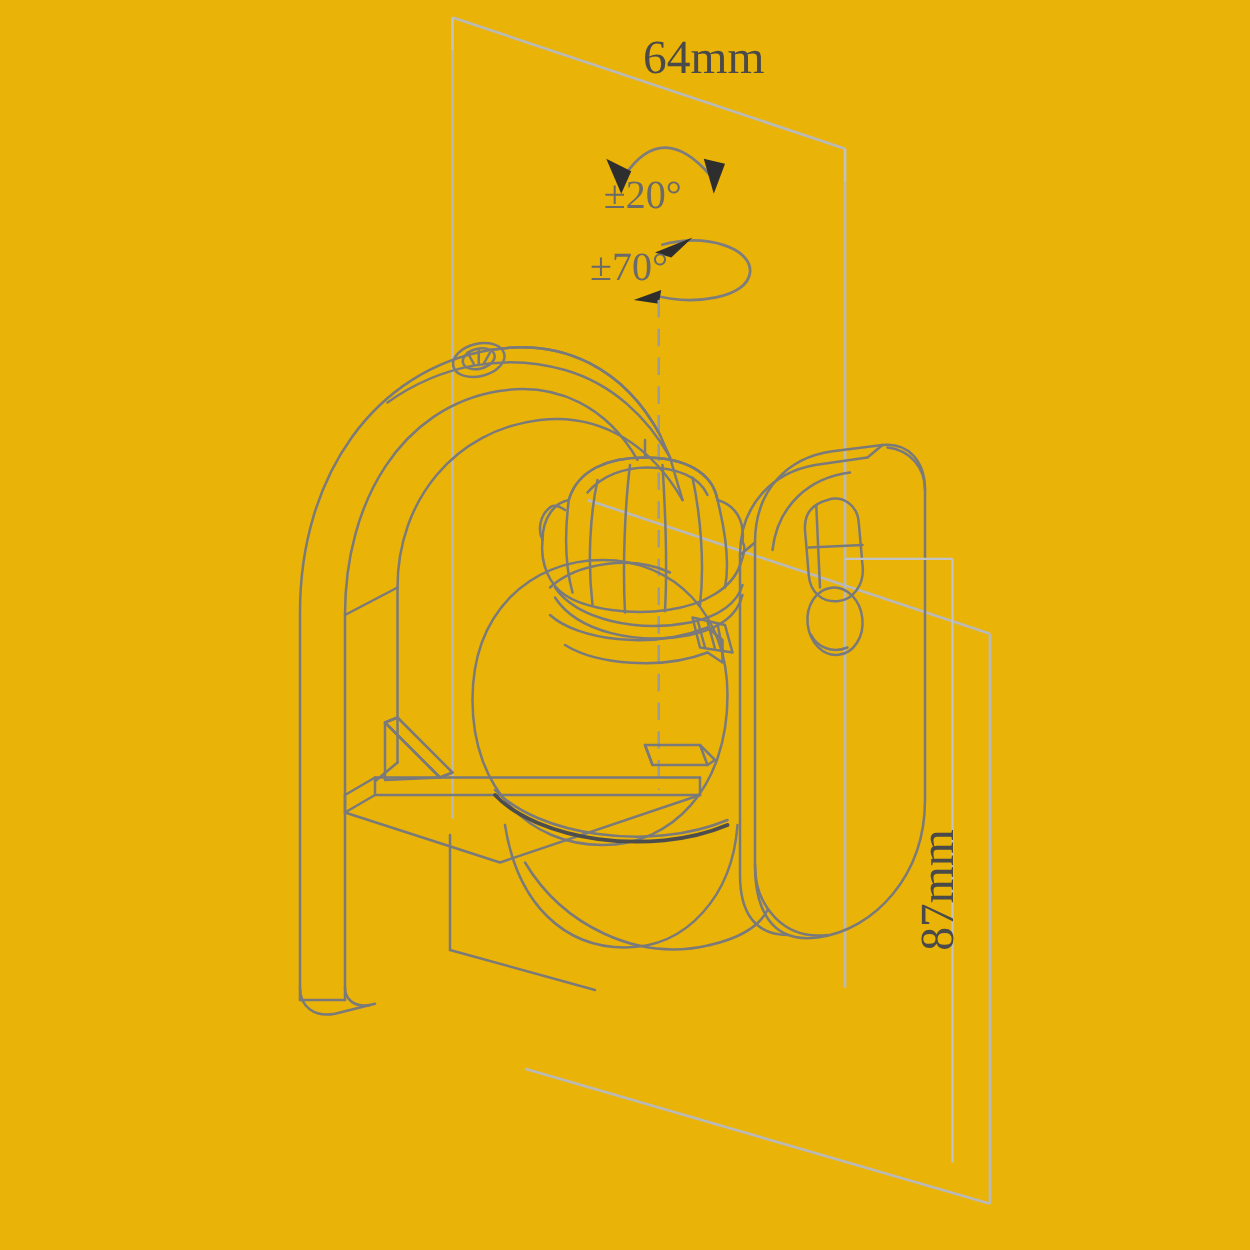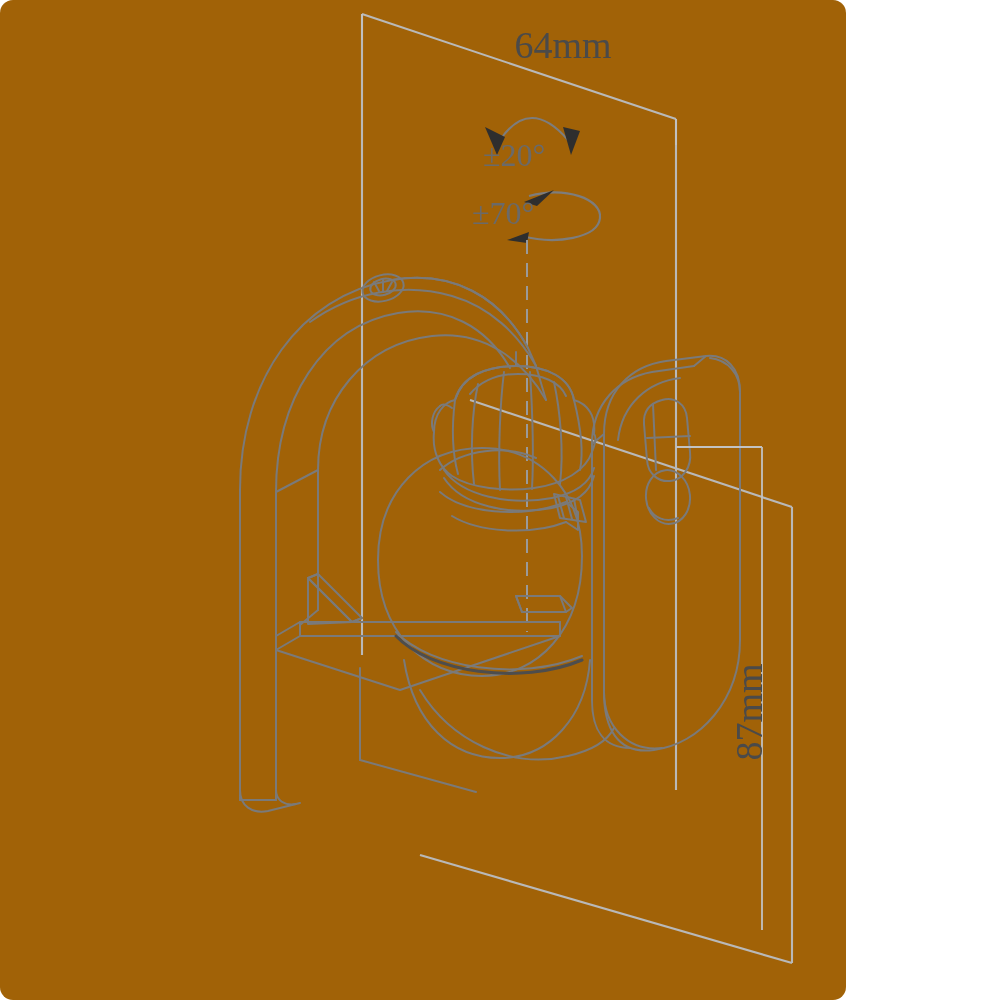--- a/index.html
+++ b/index.html
@@ -9,24 +9,23 @@
     background: #ffffff;
   }
   body {
     width: 1000px;
     height: 1000px;
     overflow: hidden;
     font-family: "Liberation Serif", "DejaVu Serif", serif;
   }
   #stage {
     position: relative;
-    width: 846px;
+    width: 1000px;
     height: 1000px;
-    background: #a16207;
-    border-radius: 13px;
+    background: #eab308;
   }
   #drawing {
     position: absolute;
     top: 0;
     left: 0;
     width: 1000px;
     height: 1000px;
     display: block;
   }
   .dim-text {

